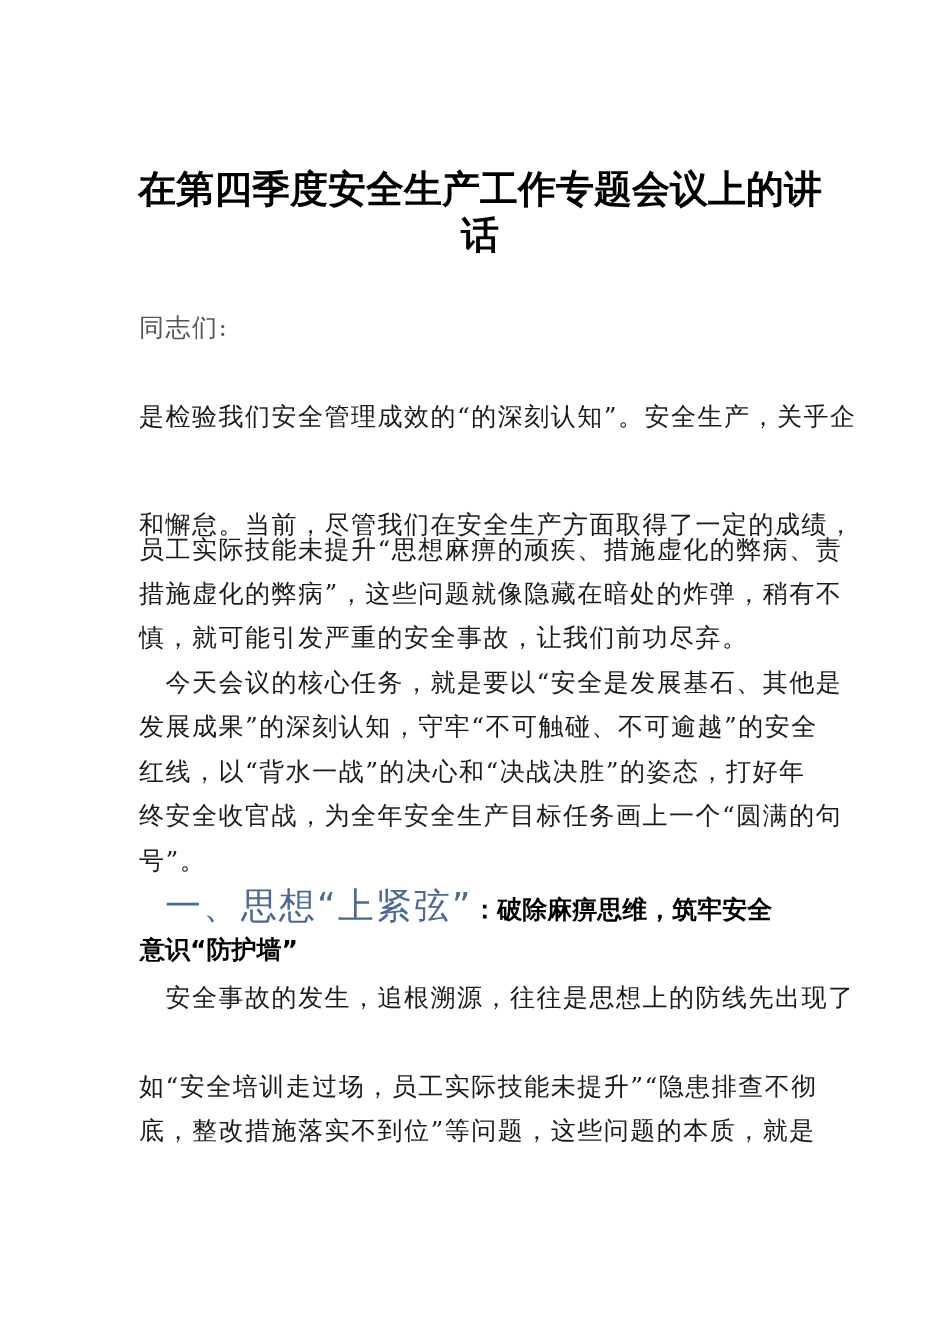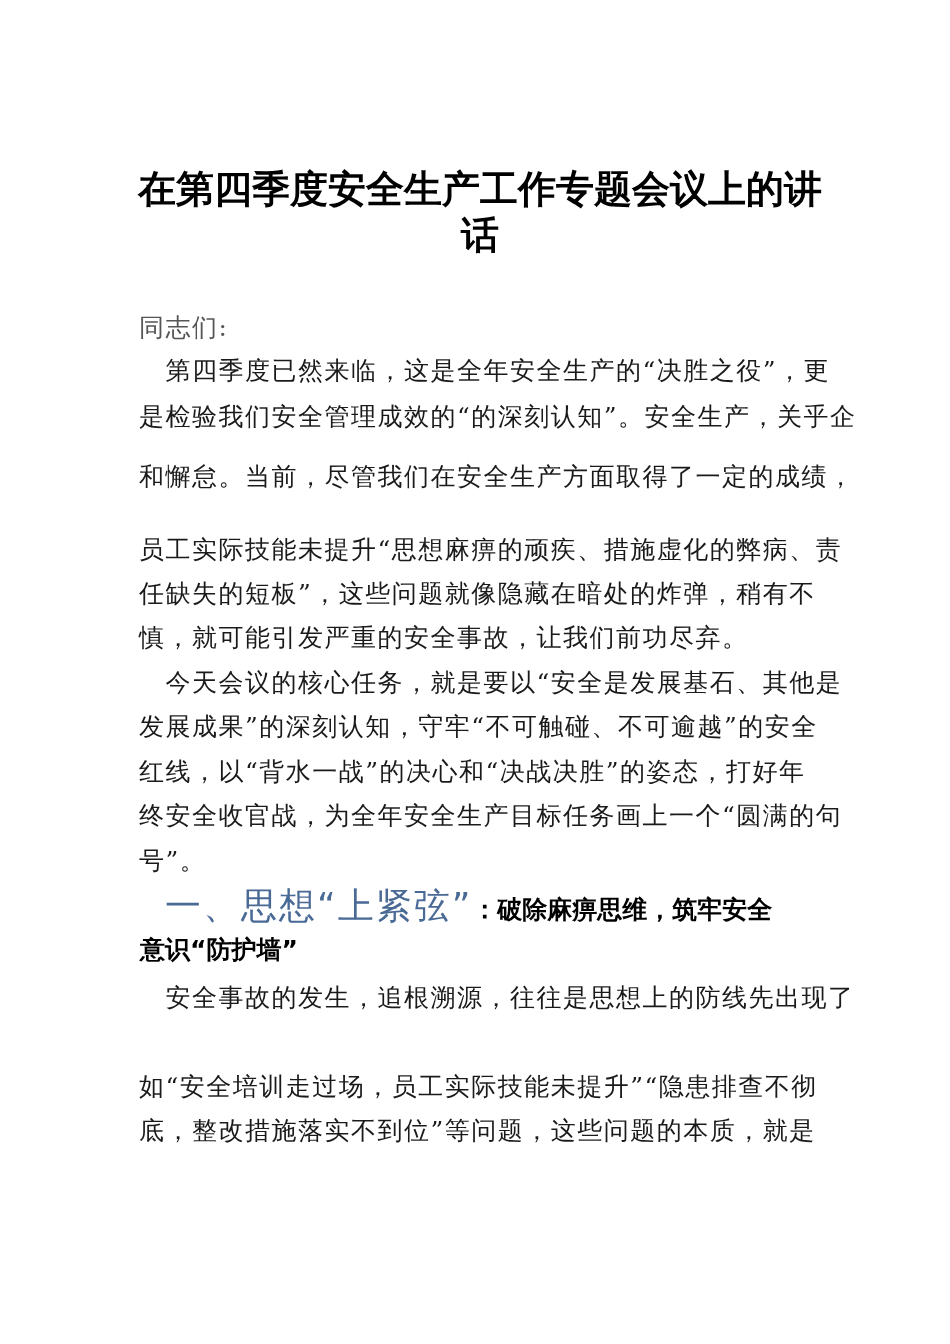--- a/index.html
+++ b/index.html
@@ -22,25 +22,24 @@
 <body>
 
 <div class="page">
   <div class="title">
     <div>在第四季度安全生产工作专题会议上的讲</div>
     <div>话</div>
   </div>
 
   <div class="line greet" style="top:313px">同志们:</div>
 
-  <div class="line" style="top:356px">　第四季度已然来临，这是全年安全生产的“决胜之役”，更</div>
   <div class="line" style="top:402px">是检验我们安全管理成效的“的深刻认知”。安全生产，关乎企</div>
-  <div class="line" style="top:462px">和懈怠。当前，尽管我们在安全生产方面取得了一定的成绩，</div>
+  <div class="line" style="top:510px">和懈怠。当前，尽管我们在安全生产方面取得了一定的成绩，</div>
   <div class="line" style="top:535px">员工实际技能未提升“思想麻痹的顽疾、措施虚化的弊病、责</div>
-  <div class="line" style="top:579px">任缺失的短板”，这些问题就像隐藏在暗处的炸弹，稍有不</div>
+  <div class="line" style="top:579px">措施虚化的弊病”，这些问题就像隐藏在暗处的炸弹，稍有不</div>
   <div class="line" style="top:623px">慎，就可能引发严重的安全事故，让我们前功尽弃。</div>
   <div class="line" style="top:668px">　今天会议的核心任务，就是要以“安全是发展基石、其他是</div>
   <div class="line" style="top:712px">发展成果”的深刻认知，守牢“不可触碰、不可逾越”的安全</div>
   <div class="line" style="top:757px">红线，以“背水一战”的决心和“决战决胜”的姿态，打好年</div>
   <div class="line" style="top:801px">终安全收官战，为全年安全生产目标任务画上一个“圆满的句</div>
   <div class="line" style="top:846px">号”。</div>
 
   <div class="h1">
     <span class="num">一、思想“上紧弦”</span><span class="rest">：破除麻痹思维，筑牢安全</span>
   </div>

